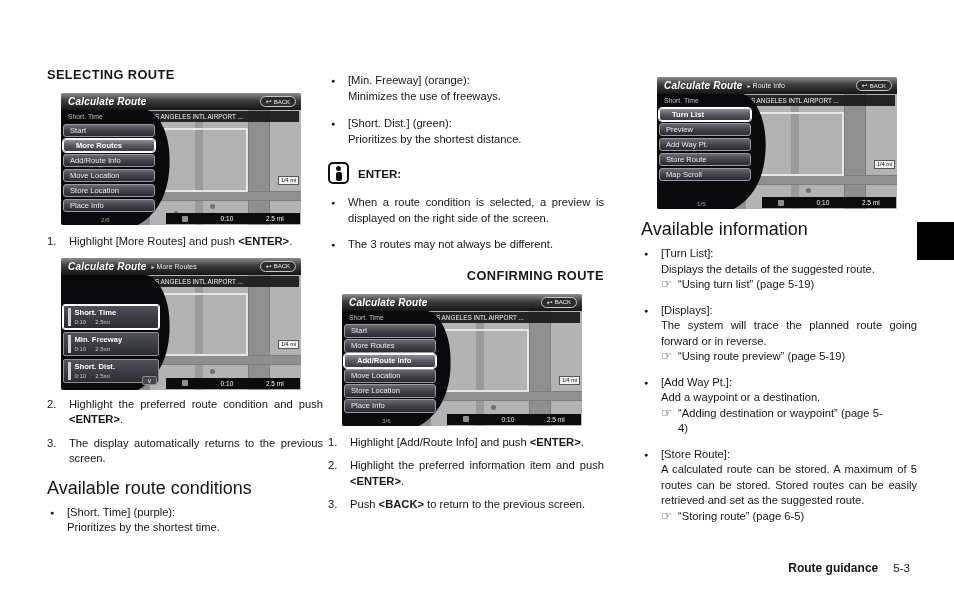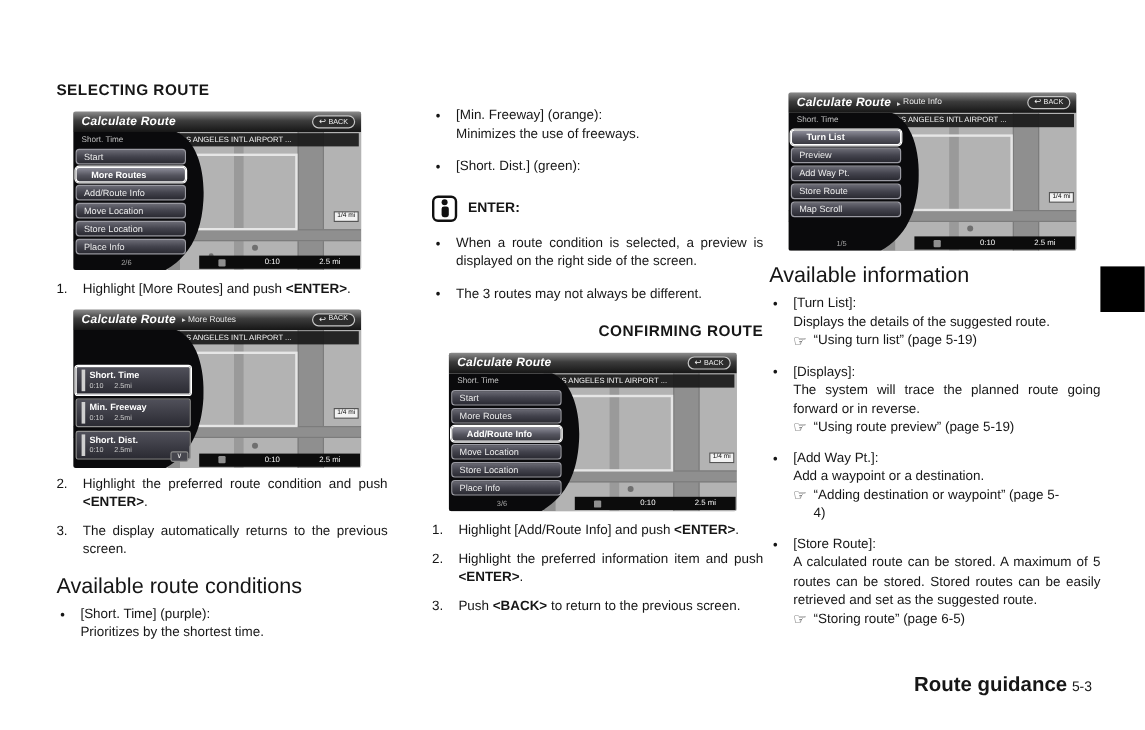--- a/index.html
+++ b/index.html
@@ -4,21 +4,21 @@
 <style>
   * { box-sizing: border-box; }
   html,body { margin:0; padding:0; }
   body {
     width:954px; height:608px; position:relative; overflow:hidden;
     background:#ffffff; color:#161616;
     font-family:"Liberation Sans", sans-serif;
   }
   .col { position:absolute; top:68px; width:276px; }
   #col1 { left:47px; }
-  #col2 { left:360px;margin-top:16px; }
+  #col2 { left:328px; }
   #col3 { left:641px; top:72px; }
 
   .sec-heading { font-size:12.8px; font-weight:700; letter-spacing:.4px; line-height:14px; margin:0 0 11px 0; }
   .subhead { font-size:18px; font-weight:400; line-height:16px; margin:13px 0 9px 0; }
 
   .figure { margin:0 0 9px 14px; }
   .figure.mid { margin:2px 0 7px 14px; }
 
   .step { display:flex; margin:0 0 8px 0; font-size:11.2px; line-height:15.5px; }
   .stepnum { width:22px; flex:none; }
@@ -34,21 +34,21 @@
   .reftext { flex:1; }
 
   .info-head { display:flex; align-items:center; gap:9px; margin:15px 0 11px 0; }
   .info-icon { display:inline-flex; flex-direction:column; align-items:center; justify-content:center;
     width:21px; height:22px; border:2px solid #101010; border-radius:5px; gap:1px; background:#fff; }
   .info-dot { width:5px; height:5px; border-radius:50%; background:#101010; }
   .info-body { width:6px; height:9px; background:#101010; border-radius:2px; }
   .info-label { font-weight:bold; font-size:11.6px; }
 
   #footer { position:absolute; top:561px; right:44px; font-size:11.6px; }
-  .fsec { font-weight:bold; font-size:17px; margin-right:4px; }
+  .fsec { font-weight:bold; font-size:12px; margin-right:15px; }
 
   #side-tab { position:absolute; right:0; top:222px; width:37px; height:38px; background:#000; }
 
   
   .shot { position:relative; width:240px; height:132px; overflow:hidden; background:#a8a8a8; border-radius:2px; }
   .ns-title { position:relative; height:17px; z-index:6; display:flex; align-items:center; padding:0 7px;
     background:linear-gradient(180deg,#8d8d8d 0%,#3c3c3c 45%,#161616 100%); color:#fff; }
   .ns-t { font-size:10px; font-weight:bold; font-style:italic; letter-spacing:.2px; }
   .ns-sub-arrow { font-size:6px; margin:0 2px 0 5px; color:#ddd; }
   .ns-sub { font-size:7px; color:#e9e9e9; }
@@ -243,20 +243,21 @@
     <span class="dot">●</span>
     <span class="btext">
       <div>[Min. Freeway] (orange):</div>
       <div class="para">Minimizes the use of freeways.</div>
     </span>
   </div>
   <div class="bullet" style="margin-top:12px;">
     <span class="dot">●</span>
     <span class="btext">
       <div>[Short. Dist.] (green):</div>
+      <div class="para">Prioritizes by the shortest distance.</div>
     </span>
   </div>
 
   <div class="info-head">
     <span class="info-icon">
         <span class="info-dot"></span>
         <span class="info-body"></span>
       </span>
     <span class="info-label">ENTER:</span>
   </div>

